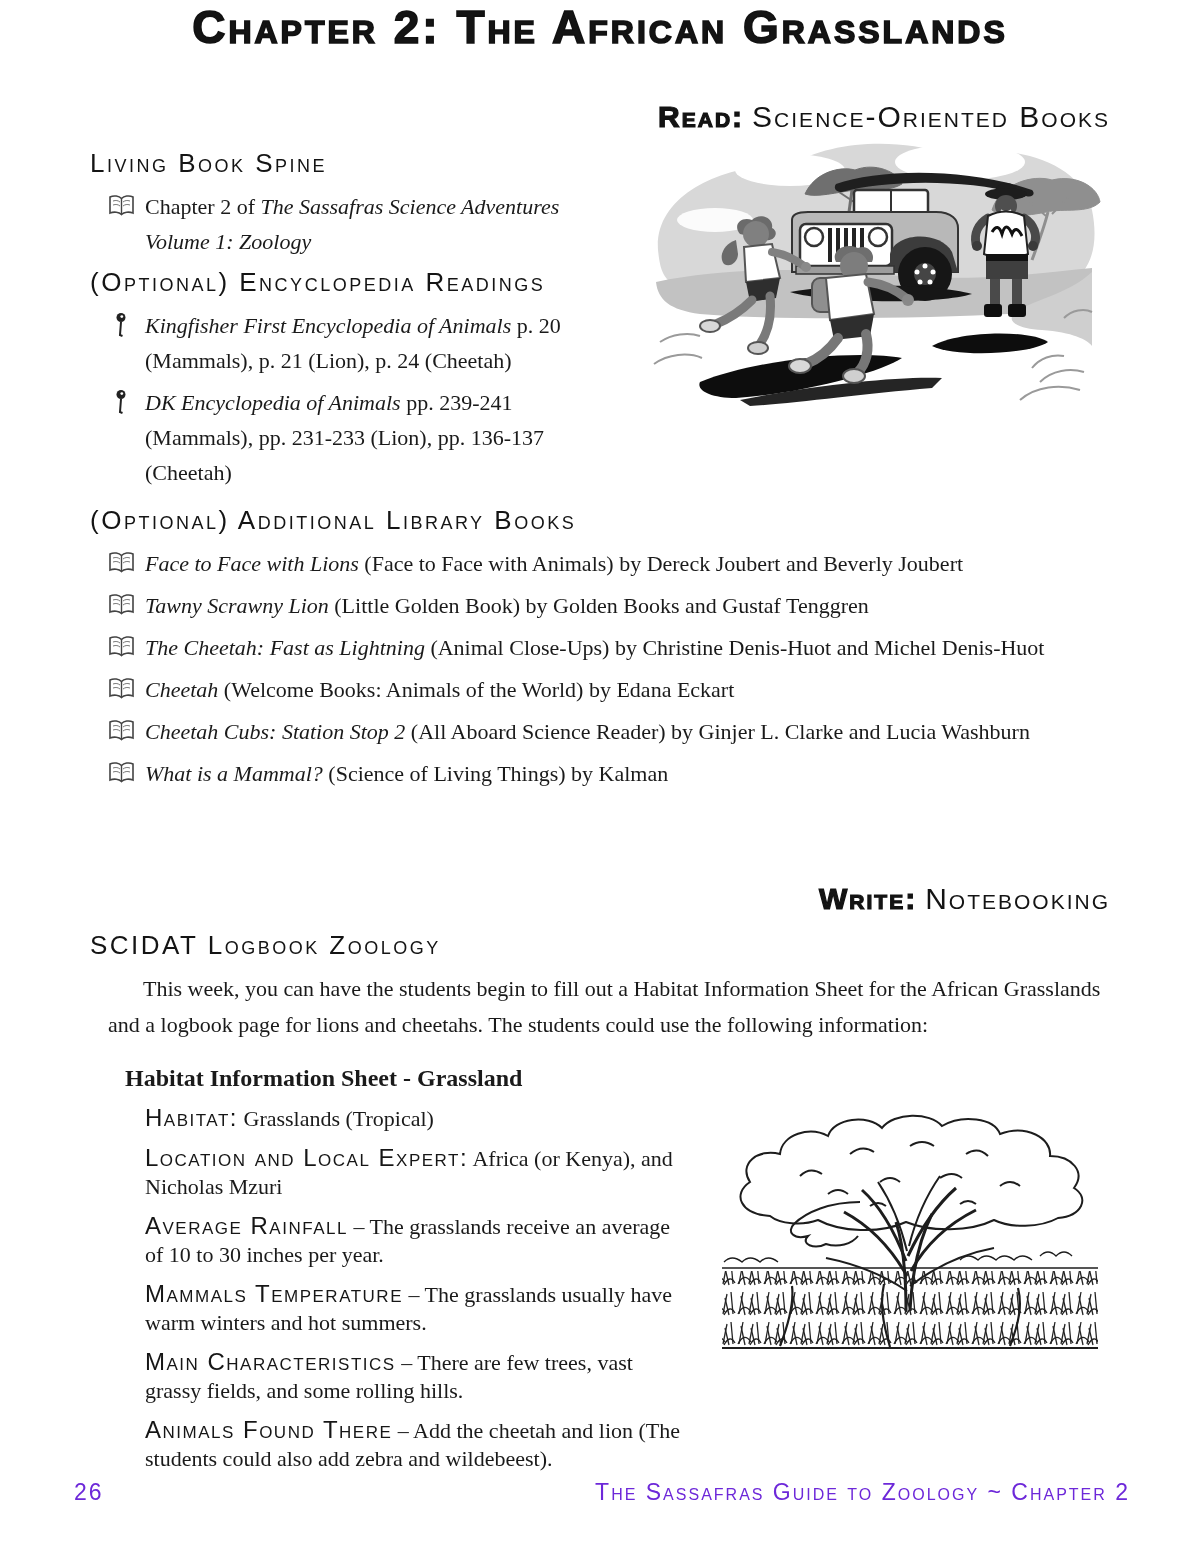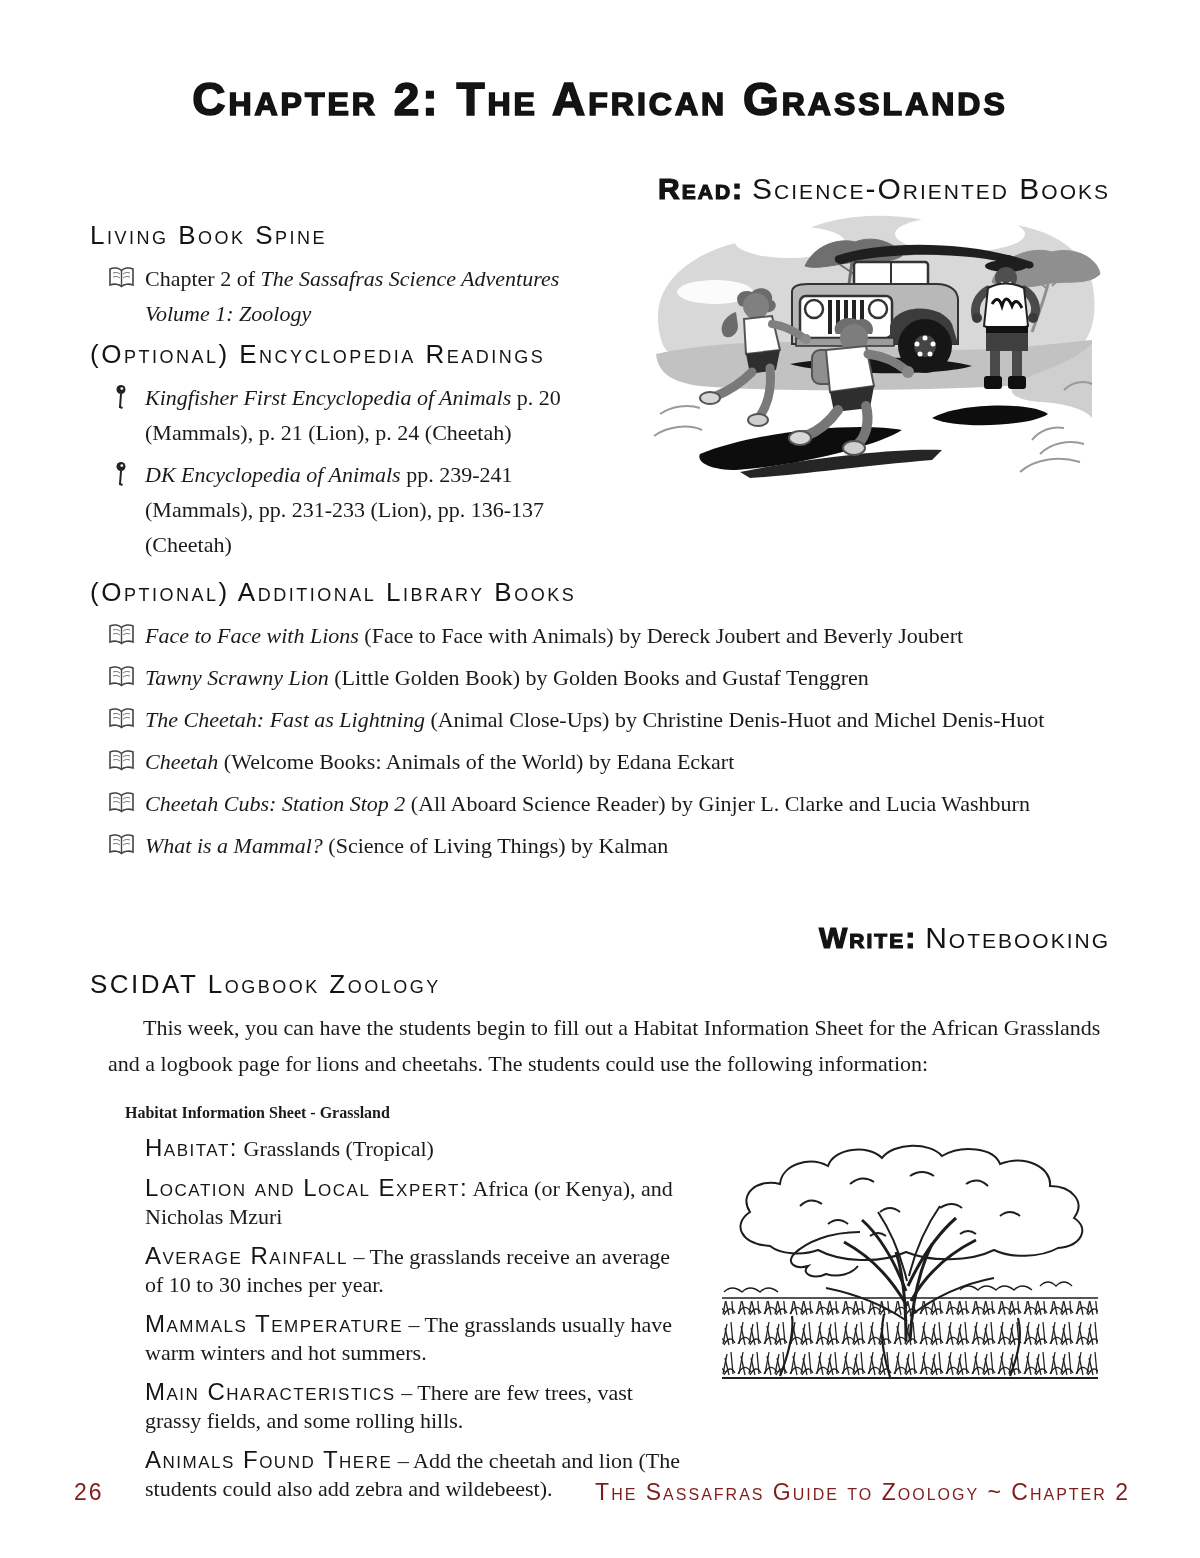--- a/index.html
+++ b/index.html
@@ -15,21 +15,20 @@
   .content{padding:0 90px;}
 
   
   .display{
     font-family:"Liberation Sans", sans-serif;
     font-variant:small-caps;
     font-weight:400;
     color:#141414;
   }
   .page-title{
-    padding-top:72px;
     text-align:center;
     font-size:46px;
     letter-spacing:3px;
     font-weight:700;
     -webkit-text-stroke:1.6px #111;
     margin:0 0 46px 0;
   }
   .section-heading{
     text-align:right;
     font-size:30px;
@@ -40,21 +39,21 @@
     font-weight:700;
     -webkit-text-stroke:1.2px #111;
     margin-right:8px;
   }
   .sub-heading{
     font-size:26px;
     letter-spacing:2.5px;
     font-weight:400;
     margin:8px 0 10px 0;
   }
-  .write-heading{margin-top:58px;}
+  .write-heading{margin-top:91px;}
 
   
   ul.booklist{list-style:none;margin:0 0 4px 0;padding:0;}
   ul.booklist li{
     position:relative;
     padding-left:55px;
     line-height:35px;
     margin-bottom:7px;
   }
   ul.booklist li .bullet{
@@ -64,21 +63,21 @@
   .item-title{font-style:italic;}
 
   
   .body-par{
     margin:6px 0 22px 18px;
     text-indent:35px;
     line-height:36px;
   }
   .sheet-heading{
     font-weight:700;
-    font-size:16px;
+    font-size:24px;
     margin:0 0 12px 35px;
   }
   .entries{margin-left:55px;}
   .entry{margin:0 0 11px 0;line-height:28px;}
   .entry-label{
     font-family:"Liberation Sans", sans-serif;
     font-variant:small-caps;
     font-size:24px;
     letter-spacing:1.5px;
     color:#161616;
@@ -99,21 +98,21 @@
 
   
   .footer{
     position:absolute;
     left:74px;right:70px;bottom:52px;
     display:flex;justify-content:space-between;align-items:baseline;
     font-family:"Liberation Sans", sans-serif;
     font-variant:small-caps;
     font-size:23px;
     letter-spacing:2px;
-    color:#7f1d1d;
+    color:#6d28d9;
     text-align:center;
   }
   .clear{clear:both;}
 </style>
 </head>
 <body>
 
 <div class="page">
   <div class="content">
 

